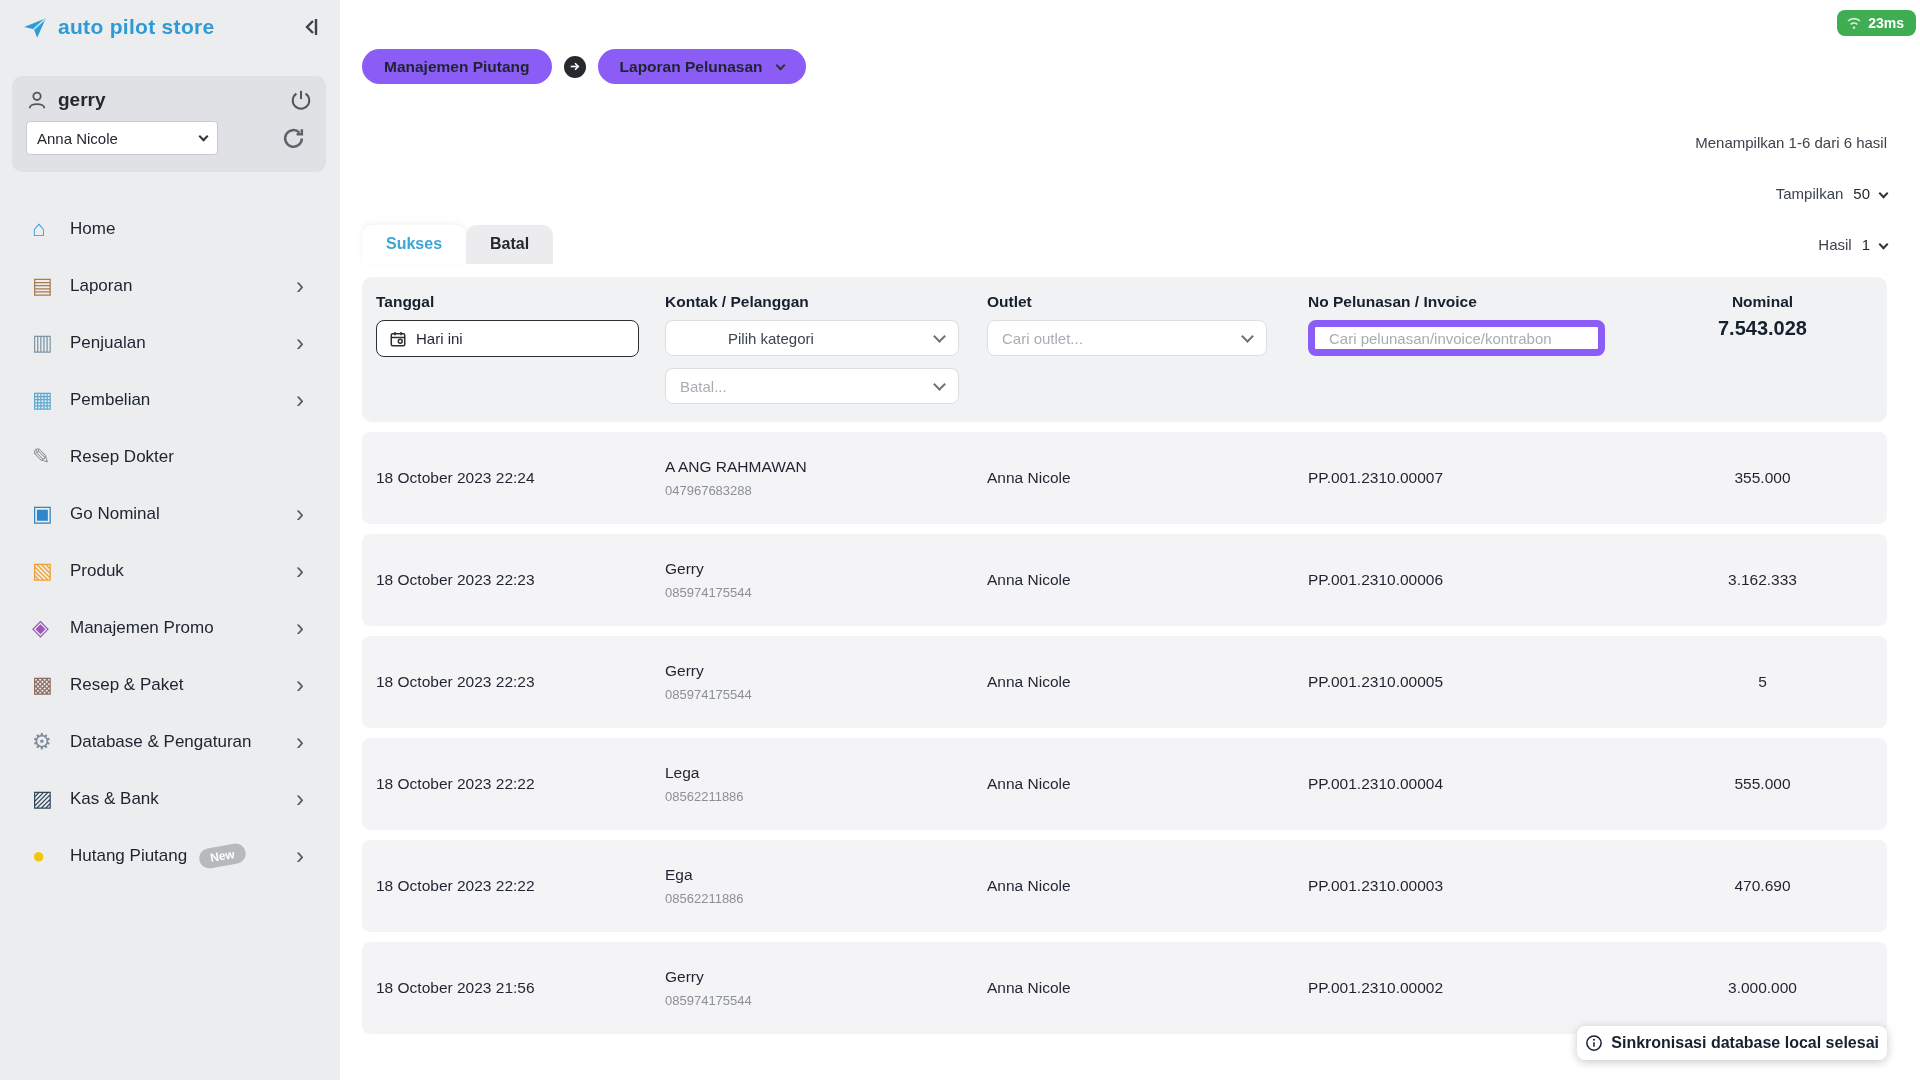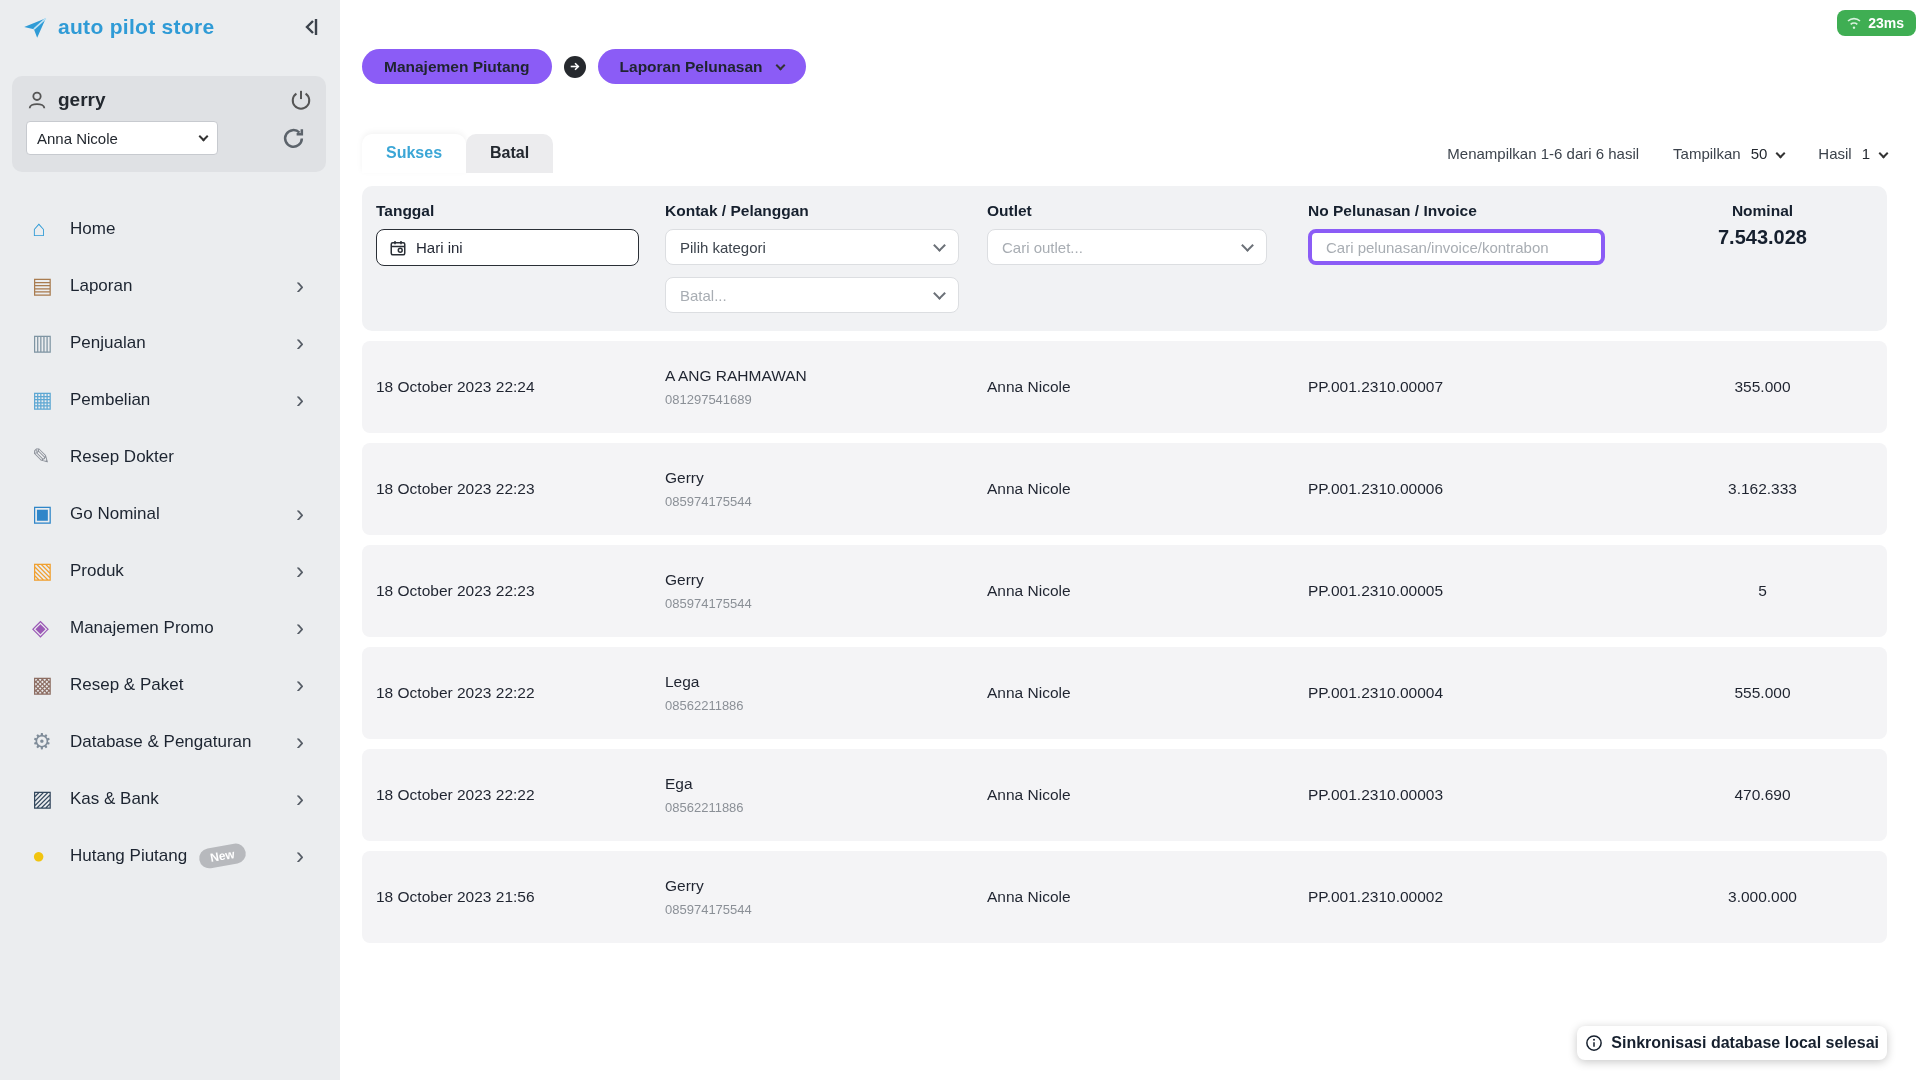--- a/index.html
+++ b/index.html
@@ -94,21 +94,21 @@
   .pill .chev { margin-bottom: 3px; }
 
   
   .toolbar { display: flex; align-items: flex-end; margin-top: 50px; }
   .tab {
     padding: 10px 24px 11px; font-size: 16px; font-weight: bold;
     border-radius: 10px 10px 0 0; cursor: pointer;
   }
   .tab.active { background: #ffffff; color: #3ba6d6; box-shadow: 0 -2px 6px rgba(0,0,0,.05); }
   .tab.inactive { background: #ececee; color: #23282f; }
-  .toolbar-right { margin-left: auto; display: flex; align-items: flex-end; gap: 34px; padding-bottom: 11px; }
+  .toolbar-right { margin-left: auto; display: flex; align-items: flex-end; gap: 34px; padding-bottom: 11px; flex-direction: column; }
   .showing-text { font-size: 15px; color: #3c434c; }
   .mini-select { display: flex; align-items: center; gap: 10px; font-size: 15px; color: #23282f; cursor: pointer; }
   .mini-select .lbl { color: #3c434c; }
 
   
   .filter-card {
     background: #f1f2f4; border-radius: 10px;
     margin-top: 13px; padding: 16px 0 18px 14px;
     display: flex;
   }
@@ -124,27 +124,27 @@
     border: 1.7px solid #2a2f36; border-radius: 8px;
     display: flex; align-items: center; gap: 9px; padding: 0 12px; cursor: pointer;
   }
   .date-input .val { font-size: 15px; color: #1f2430; }
   .fake-select {
     height: 36px; background: #fff; border: 1px solid #dcdee1; border-radius: 8px;
     display: flex; align-items: center; padding: 0 14px; cursor: pointer;
   }
   .fake-select .txt { font-size: 15px; }
   .fake-select .chev { margin-left: auto; margin-bottom: 3px; border-color: #6b7077; }
-  .txt-dark { color: #3c434c; }
+  .txt-dark { color: #3c434c; margin-left: 48px; }
   .txt-placeholder { color: #a8adb3; }
   .w294 { width: 294px; }
   .w280 { width: 280px; }
   .mt12 { margin-top: 12px; }
   .text-input {
-    width: 297px; height: 36px; background: #fff; border: 4px solid #8b5cf6; border-radius: 8px;
+    width: 297px; height: 36px; background: #fff; border: 7px solid #8b5cf6; border-radius: 8px;
     padding: 0 14px; font-family: "Liberation Sans", sans-serif; font-size: 15px; color: #1f2430;
   }
   .text-input::placeholder { color: #a8adb3; }
   .nominal-total { font-size: 20px; font-weight: bold; color: #16202e; margin-top: 6px; }
 
   
   .rows { margin-top: 10px; }
   .row-card {
     background: #f4f4f6; border-radius: 8px; height: 92px;
     display: flex; align-items: center; padding-left: 14px; margin-bottom: 10px;
@@ -395,21 +395,21 @@
       <span class="nominal-total">7.543.028</span>
     </div>
   </div>
 
   <div class="rows">
 
       <div class="row-card">
         <div class="rcol c-date">18 October 2023 22:24</div>
         <div class="rcol c-contact">
           <div class="r-name">A ANG RAHMAWAN</div>
-          <div class="r-phone">081297541689</div>
+          <div class="r-phone">047967683288</div>
         </div>
         <div class="rcol c-outlet">Anna Nicole</div>
         <div class="rcol c-invoice">PP.001.2310.00007</div>
         <div class="rcol c-nominal">355.000</div>
       </div>
 
       <div class="row-card">
         <div class="rcol c-date">18 October 2023 22:23</div>
         <div class="rcol c-contact">
           <div class="r-name">Gerry</div>

